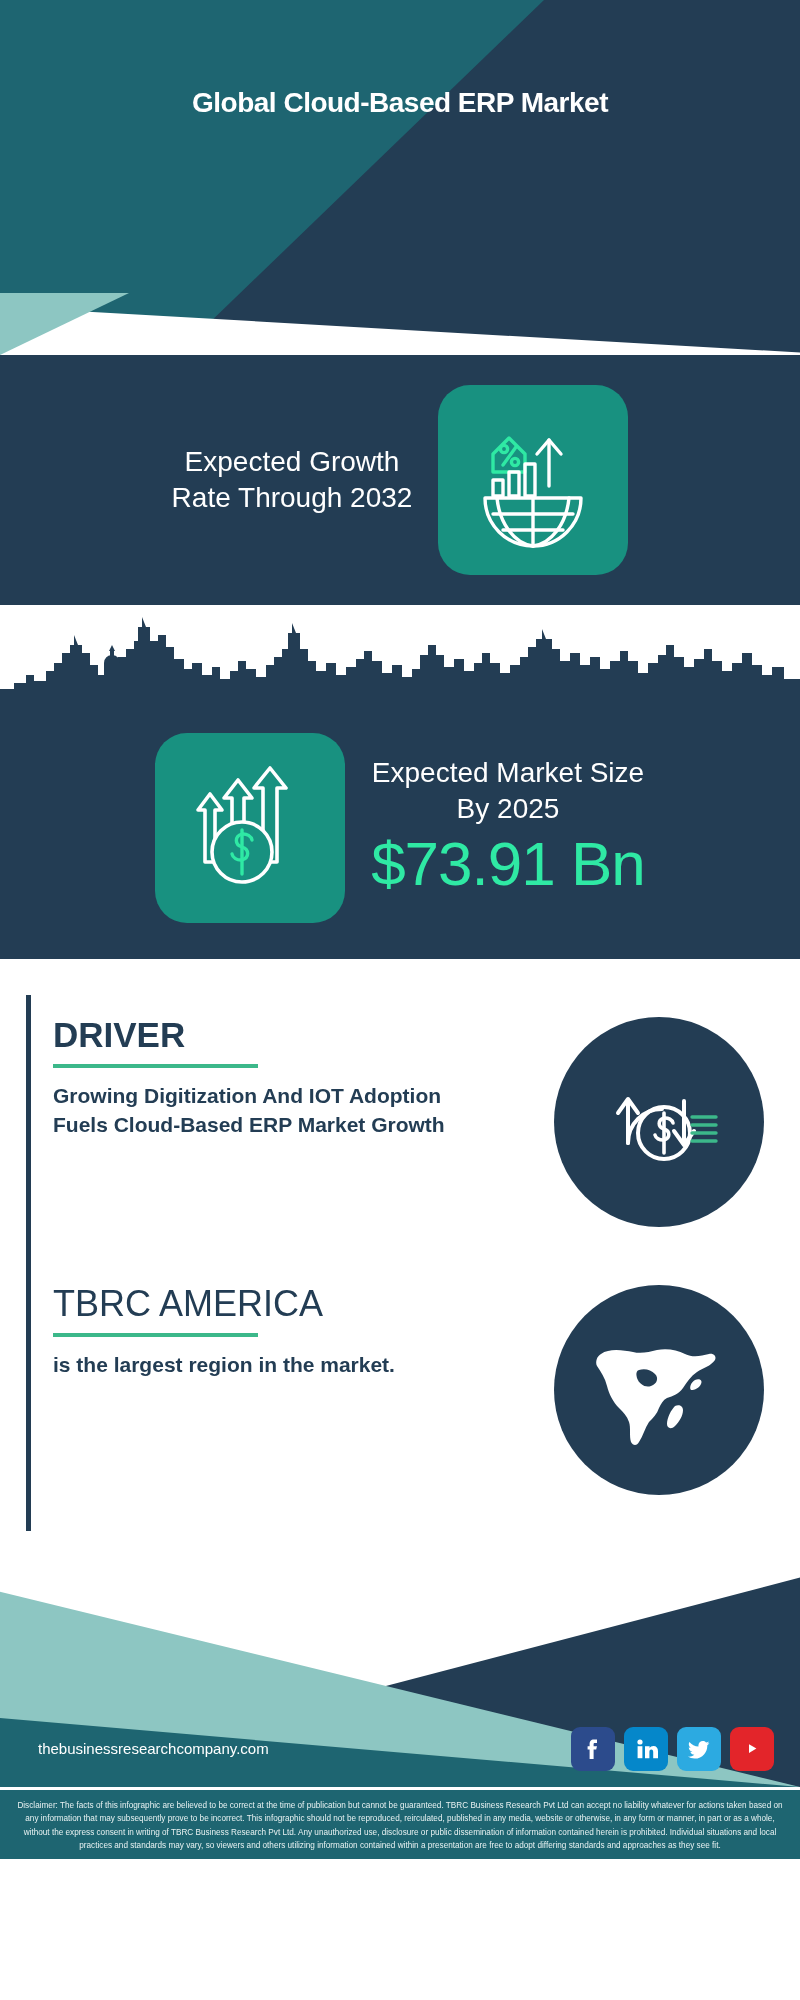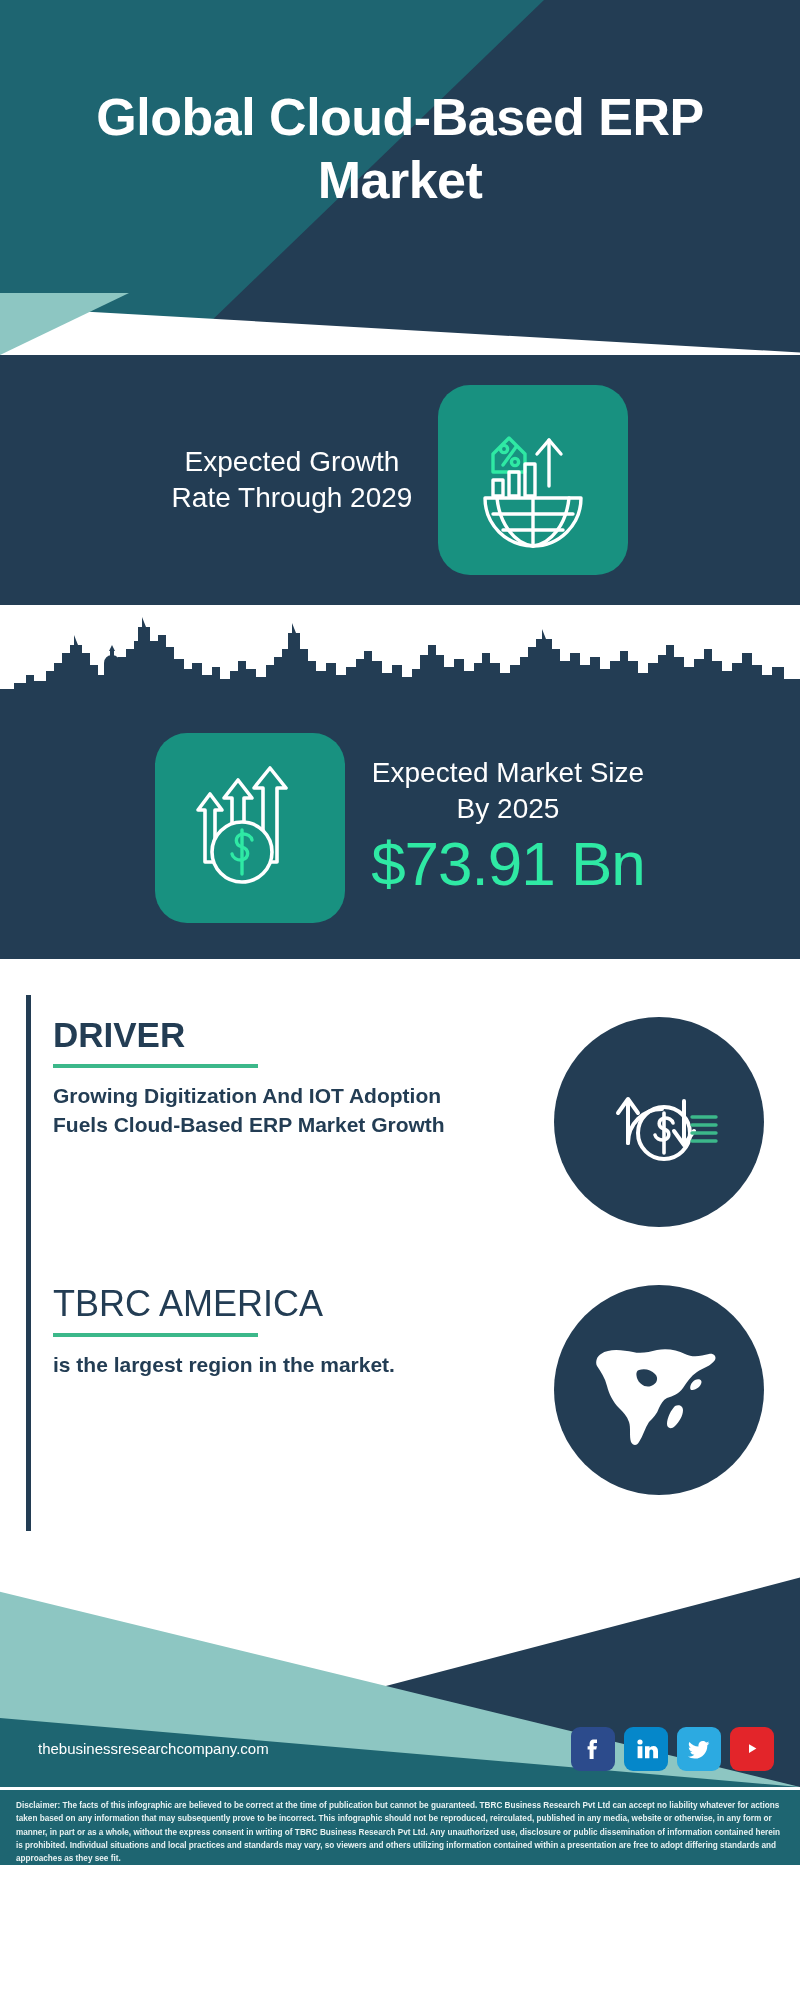--- a/index.html
+++ b/index.html
@@ -23,21 +23,21 @@
     position:absolute; left:0; top:0;
     width:100%; height:100%;
     background:#1e6571;
     clip-path: polygon(0 0, 68% 0, 22% 100%, 0 100%);
   }
   .hero-title {
     position:absolute;
     left:0; right:0; top:86px;
     text-align:center;
     color:#ffffff;
-    font-size:52px;
+    font-size:28px;
     font-weight:bold;
     line-height:1.22;
     letter-spacing:-0.5px;
     padding:0 26px;
     z-index:3;
   }
   .hero-notch {
     position:absolute; left:0; bottom:0; width:100%; height:62px;
     background:#ffffff;
     clip-path: polygon(0 100%, 0 22%, 100% 96%, 100% 100%);
@@ -197,41 +197,41 @@
   .sicon.li { background:#0587ca; }
   .sicon.tw { background:#2caae1; }
   .sicon.yt { background:#e3252a; }
 
   
   .disclaimer {
     background:#1e6571;
     color:#e8f2f2;
     font-size:8.2px;
     line-height:1.62;
-    padding:9px 16px 0 16px;
+    text-align:center;
+    padding:9px 16px 7px 16px;
     border-top:3px solid #ffffff;
-    font-weight:bold;
   }
 </style>
 </head>
 <body>
 
 <div class="page">
 
   <div class="hero">
     <div class="hero-teal"></div>
     <div class="hero-title">Global Cloud-Based ERP Market</div>
     <div class="hero-notch"></div>
     <div class="hero-notch-teal"></div>
   </div>
 
   <div class="growth">
     <div class="growth-text">
       <div class="growth-label">Expected Growth
-Rate Through 2029</div>
+Rate Through 2032</div>
     </div>
     <div class="icon-tile">
       <svg width="140" height="140" viewBox="0 0 140 140" aria-hidden="true">
         <g fill="none" stroke="#2fe9a4" stroke-width="3.4" stroke-linejoin="round" stroke-linecap="round">
           <path d="M30 44 L46 28 L62 44 L62 62 L30 62 Z"></path>
           <line x1="40" y1="55" x2="53" y2="37"></line>
           <circle cx="41" cy="39" r="3.6"></circle>
           <circle cx="52" cy="52" r="3.6"></circle>
         </g>
         <g fill="none" stroke="#ffffff" stroke-width="3.4" stroke-linecap="round" stroke-linejoin="round">

